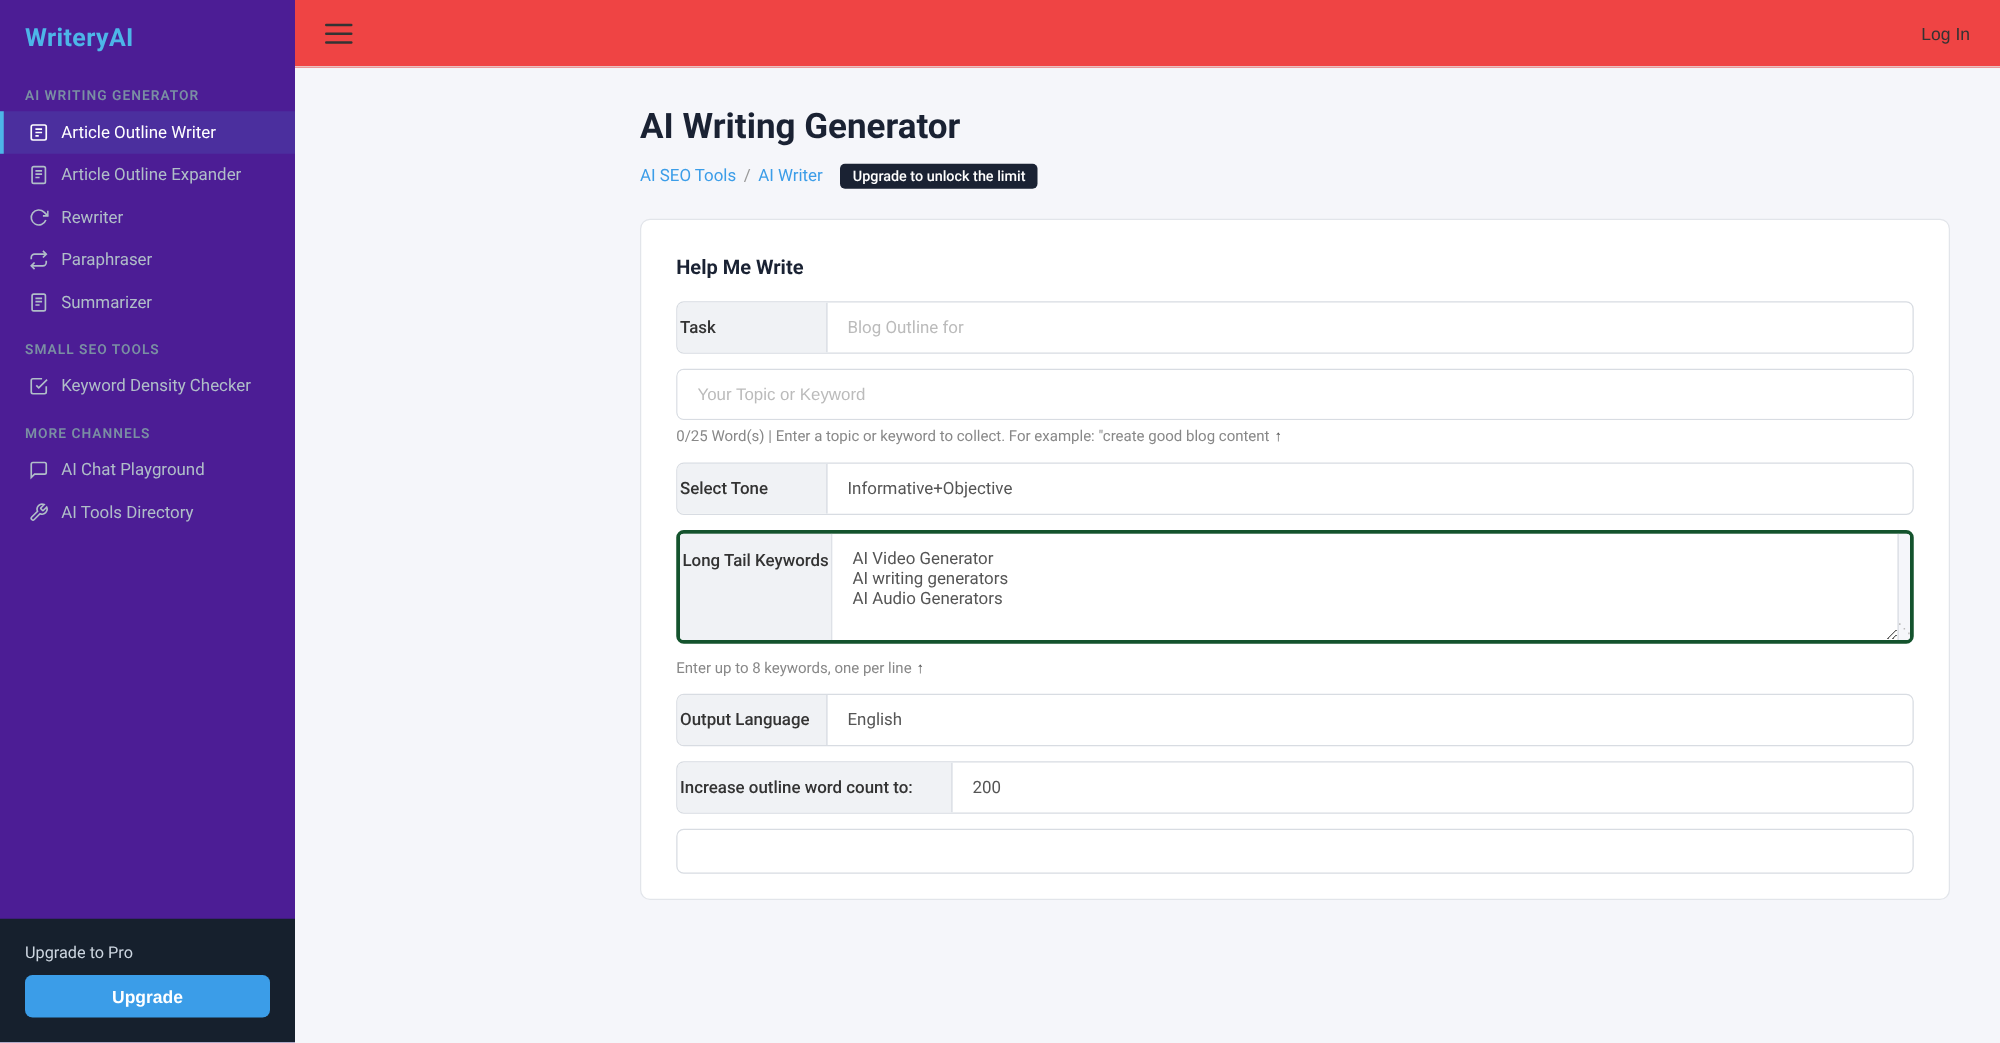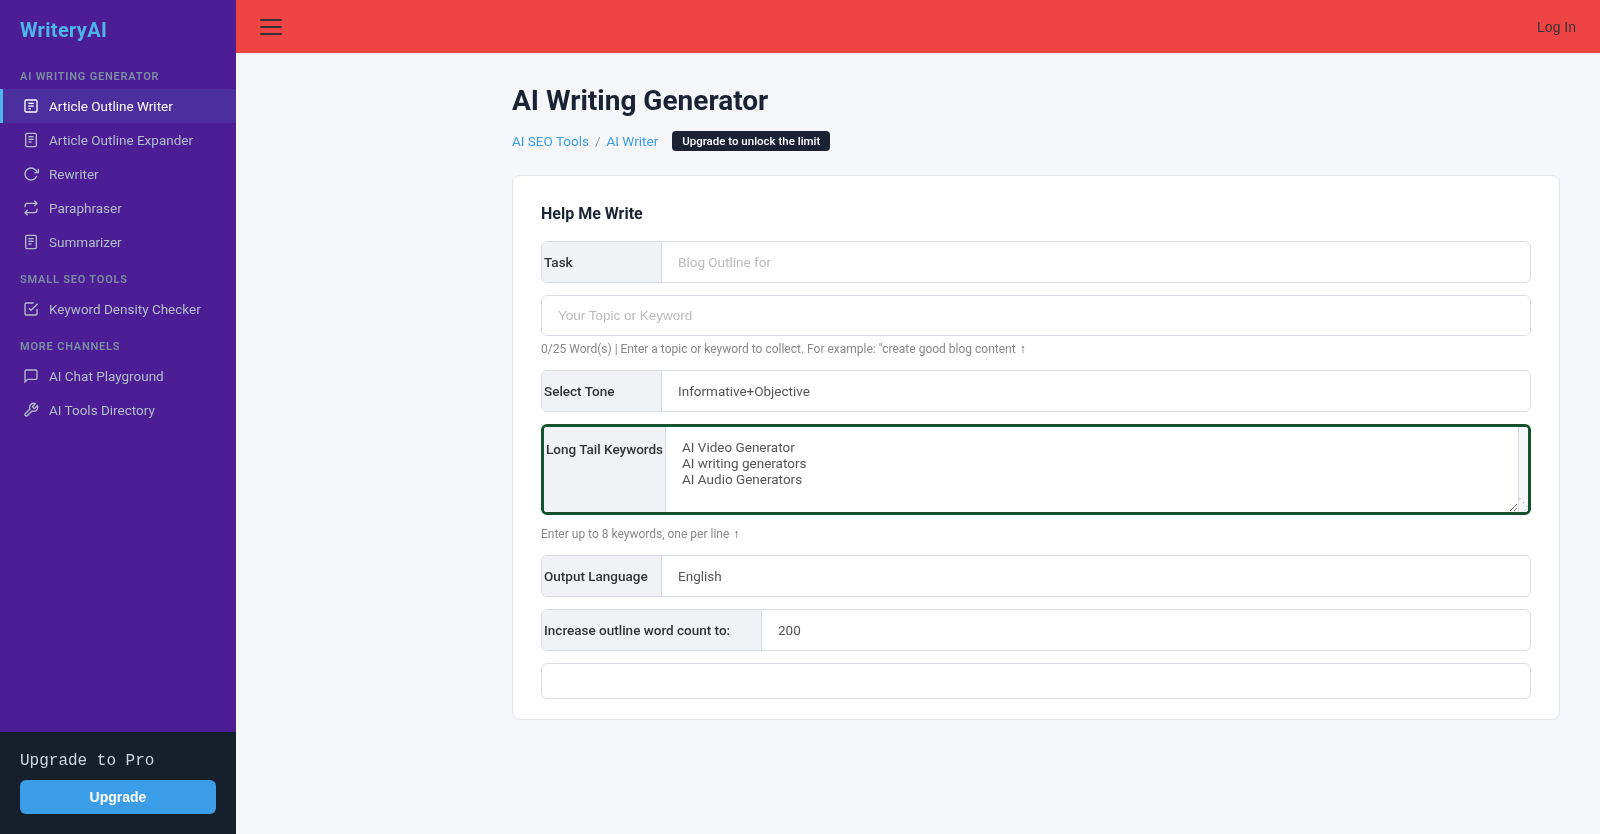--- a/index.html
+++ b/index.html
@@ -50,24 +50,23 @@
       color: #fff;
     }
     .sidebar-item svg { width: 16px; height: 16px; flex-shrink: 0; }
 
     .sidebar-bottom {
       margin-top: auto;
       padding: 20px;
       background: #16202d;
     }
     .upgrade-label {
-      font-size: 16px;
+      font-size: 13px;
       color: #cdd6e0;
       margin-bottom: 10px;
-      font-family: Liberation Mono, monospace;
     }
     .upgrade-btn {
       width: 100%;
       padding: 9px;
       background: #3b9de8;
       color: #fff;
       border: none;
       border-radius: 6px;
       font-size: 14px;
       font-weight: 600;

